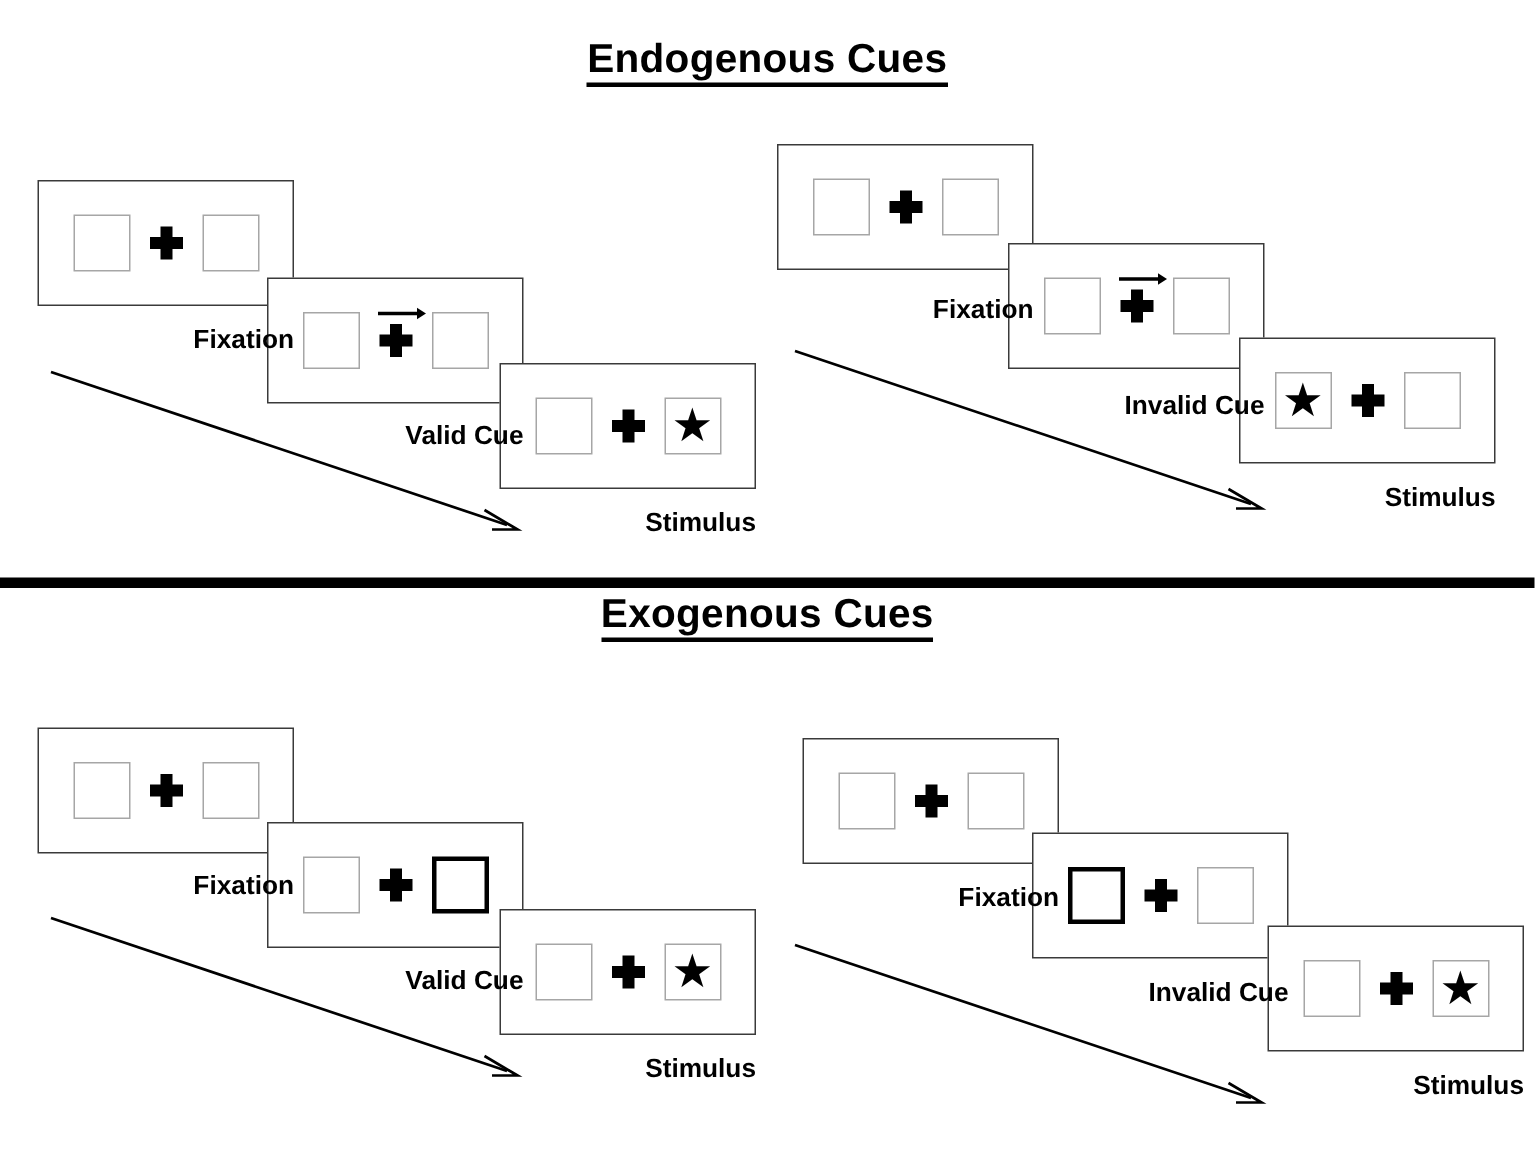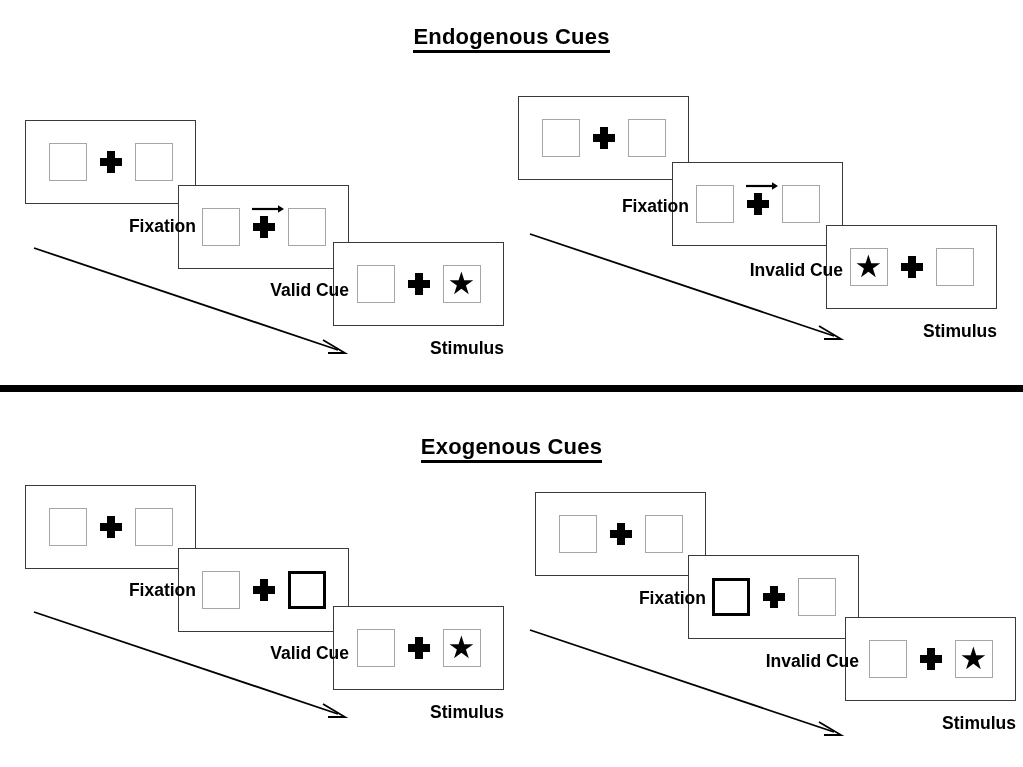--- a/index.html
+++ b/index.html
@@ -12,21 +12,21 @@
     height: 767px;
     position: relative;
     font-family: "Liberation Sans", sans-serif;
     overflow: hidden;
   }
 
   .section-title {
     position: absolute;
     width: 100%;
     text-align: center;
-    font-size: 22px;
+    font-size: 27px;
     font-weight: bold;
     color: #000;
     letter-spacing: 0.2px;
   }
   .section-title span {
     border-bottom: 3px solid #000;
     padding-bottom: 1px;
   }
 
   .divider {
@@ -200,21 +200,21 @@
 </div>
 <div class="panel-label" style="left:826px; top:321px; width:171px; z-index:5;">Stimulus</div>
 
 <svg class="timeline-arrow" style="left:528px; top:232px; width:318px; height:114px; z-index:0;" viewBox="0 0 318 114">
   <line x1="2" y1="2" x2="306" y2="104" stroke="#000" stroke-width="1.8"></line>
   <polyline points="291,94 313,107 296,107" fill="none" stroke="#000" stroke-width="1.8"></polyline>
 </svg>
 
 <div class="divider" style="top:385px;"></div>
 
-<div class="section-title" style="top:434px;text-align:center;">
+<div class="section-title" style="top:394px;text-align:center;">
   <span>Exogenous Cues</span>
 </div>
 
 <div class="panel" style="left:25px; top:485px; width:171px; height:84px; z-index:1;">
   <div class="panel-inner">
     <div class="box"></div>
     <div class="cross"></div>
     <div class="box"></div>
   </div>
 </div>

